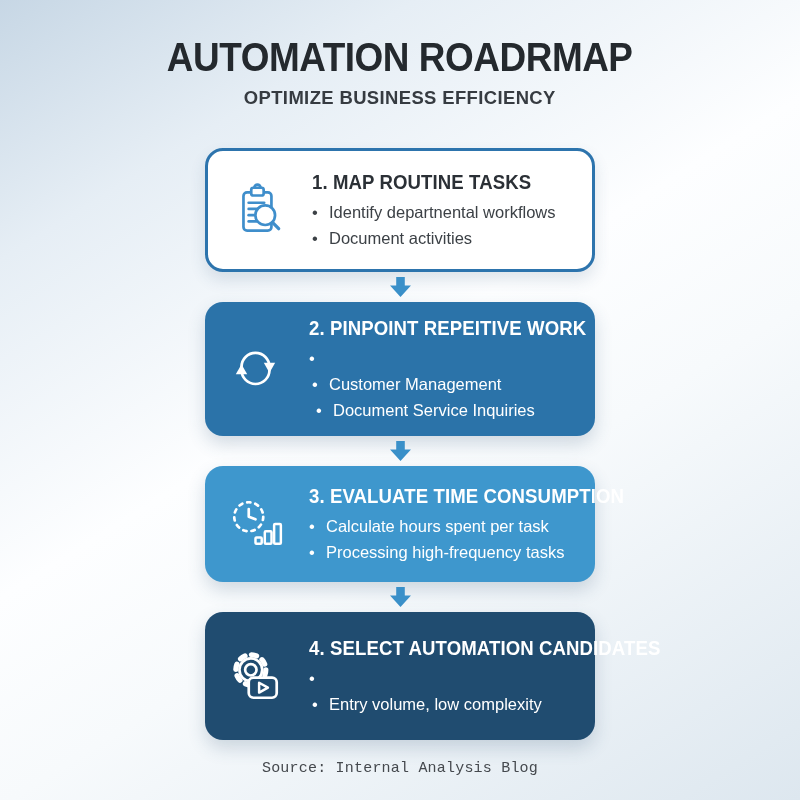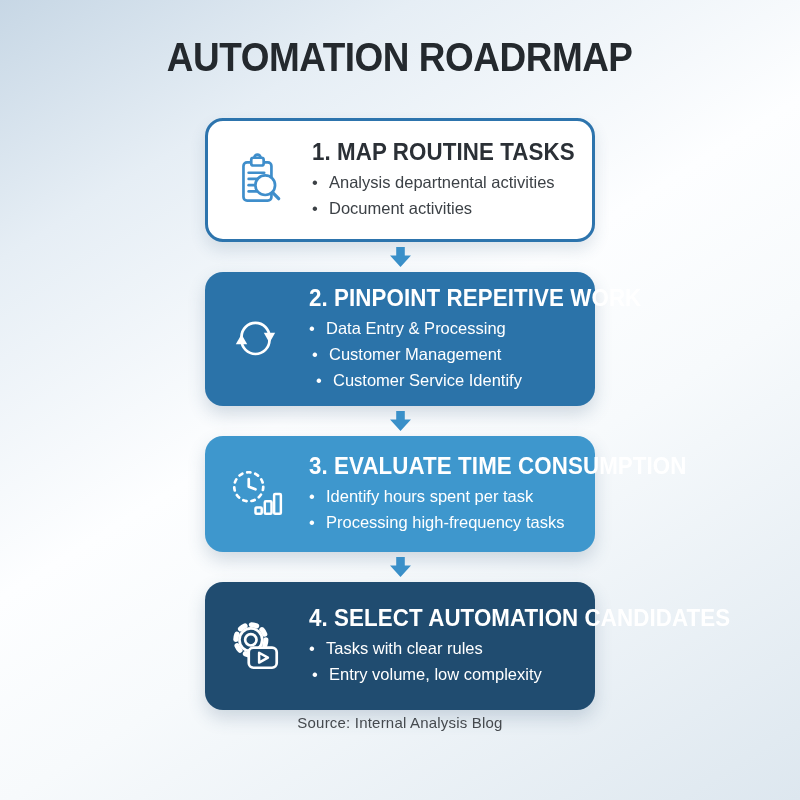--- a/index.html
+++ b/index.html
@@ -25,43 +25,44 @@
     box-shadow:0 8px 18px rgba(44,80,114,.20);
   }
   .card1{background:#ffffff;border:3px solid #2d74ad;min-height:124px;box-shadow:0 8px 16px rgba(44,80,114,.14);}
   .card2{background:#2b73a9;min-height:126px;}
   .card3{background:#3e97cd;min-height:116px;}
   .card4{background:#204c70;min-height:128px;align-items:center;}
   .icon-wrap{flex:0 0 62px;display:flex;align-items:center;justify-content:center;}
   .icon-wrap svg{display:block;}
   .content{margin-left:22px;}
   .card-title{
-    margin:0 0 7px 0;font-size:24px;line-height:24px;font-weight:700;white-space:nowrap;
+    margin:0 0 7px 0;font-size:20px;line-height:24px;font-weight:700;white-space:nowrap;
   }
   .card-title span{display:inline-block;transform:scaleX(.93);transform-origin:left center;letter-spacing:.1px;}
   .card1 .card-title{color:#2b3036;}
   .card2 .card-title,.card3 .card-title,.card4 .card-title{color:#ffffff;}
   .bullets{display:flex;flex-direction:column;gap:3px;}
   .bullet{display:flex;font-size:16.5px;line-height:23px;white-space:nowrap;}
   .card1 .bullet{color:#3c4146;}
   .card2 .bullet,.card3 .bullet,.card4 .bullet{color:#ffffff;}
   .dot{width:17px;flex:0 0 17px;text-align:left;}
   .card2 .bullet:nth-child(2){margin-left:3px;}
   .card2 .bullet:nth-child(3){margin-left:7px;}
   .card4 .bullet:nth-child(2){margin-left:3px;}
   .arrow{height:20px;margin:5px 0;display:flex;align-items:center;justify-content:center;}
-  footer{margin-top:4px;font-size:15px;color:#45494e;letter-spacing:.2px;}
+  footer{margin-top:20px;font-size:15px;color:#45494e;letter-spacing:.2px;font-family:Liberation Mono, monospace;}
 </style>
 </head>
 <body>
 
 <div class="canvas">
 
   <header>
     <div><span class="title">AUTOMATION ROADRMAP</span></div>
+    <div><span class="subtitle">OPTIMIZE BUSINESS EFFICIENCY</span></div>
   </header>
 
   <main class="pipeline">
 
     <section class="card card1">
       <div class="icon-wrap">
         <svg width="58" height="58" viewBox="0 0 56 56" fill="none" stroke="#3f8ecb" stroke-width="2.6" stroke-linecap="round" stroke-linejoin="round">
           <rect x="13" y="11" width="27" height="37" rx="3.5"></rect>
           <rect x="20.5" y="6.5" width="12" height="7.5" rx="2" fill="#ffffff"></rect>
           <path d="M23.5 6.5 a3 3 0 0 1 6 0"></path>
@@ -71,21 +72,21 @@
           <path d="M18 39 H26"></path>
           <circle cx="34" cy="33" r="9.5" fill="#ffffff"></circle>
           <path d="M41 40 L47 46" stroke-width="3.2"></path>
         </svg>
       </div>
       <div class="content">
         <h2 class="card-title"><span>1. MAP ROUTINE TASKS</span></h2>
         <div class="bullets">
           <div class="bullet">
               <span class="dot">•</span>
-              <span>Analysis departnental activities</span>
+              <span>Identify departnental workflows</span>
             </div>
           <div class="bullet">
               <span class="dot">•</span>
               <span>Document activities</span>
             </div>
         </div>
       </div>
     </section>
 
     <div class="arrow">
@@ -101,29 +102,28 @@
           <polygon points="41,31.5 35.5,22 46.5,22" fill="#ffffff" stroke="none"></polygon>
           <path d="M41 29 A 13.5 13.5 0 0 1 14 29"></path>
           <polygon points="14,23.5 8.5,33 19.5,33" fill="#ffffff" stroke="none"></polygon>
         </svg>
       </div>
       <div class="content">
         <h2 class="card-title"><span>2. PINPOINT REPEITIVE WORK</span></h2>
         <div class="bullets">
           <div class="bullet">
               <span class="dot">•</span>
-              <span>Data Entry &amp; Processing</span>
             </div>
           <div class="bullet">
               <span class="dot">•</span>
               <span>Customer Management</span>
             </div>
           <div class="bullet">
               <span class="dot">•</span>
-              <span>Customer Service Identify</span>
+              <span>Document Service Inquiries</span>
             </div>
         </div>
       </div>
     </section>
 
     <div class="arrow">
       <svg width="23" height="20" viewBox="0 0 24 21">
           <polygon points="7.5,0 16.5,0 16.5,9 23,9 12,21 1,9 7.5,9" fill="#3a90c9"></polygon>
         </svg>
     </div>
@@ -136,21 +136,21 @@
           <rect x="27.5" y="41" width="6" height="6" rx="1" stroke-width="2.4"></rect>
           <rect x="36.5" y="35" width="6.5" height="12" rx="1" stroke-width="2.4"></rect>
           <rect x="45.5" y="28" width="6.5" height="19" rx="1" stroke-width="2.4"></rect>
         </svg>
       </div>
       <div class="content">
         <h2 class="card-title"><span>3. EVALUATE TIME CONSUMPTION</span></h2>
         <div class="bullets">
           <div class="bullet">
               <span class="dot">•</span>
-              <span>Identify hours spent per task</span>
+              <span>Calculate hours spent per task</span>
             </div>
           <div class="bullet">
               <span class="dot">•</span>
               <span>Processing high-frequency tasks</span>
             </div>
         </div>
       </div>
     </section>
 
     <div class="arrow">
@@ -167,21 +167,20 @@
           <circle cx="23" cy="22" r="5.5"></circle>
           <rect x="21" y="29.5" width="27" height="19.5" rx="4.5" fill="#204c70"></rect>
           <path d="M31 34.5 L39.5 39.25 L31 44 Z" stroke-width="2.4"></path>
         </svg>
       </div>
       <div class="content">
         <h2 class="card-title"><span>4. SELECT AUTOMATION CANDIDATES</span></h2>
         <div class="bullets">
           <div class="bullet">
               <span class="dot">•</span>
-              <span>Tasks with clear rules</span>
             </div>
           <div class="bullet">
               <span class="dot">•</span>
               <span>Entry volume, low complexity</span>
             </div>
         </div>
       </div>
     </section>
 
   </main>

